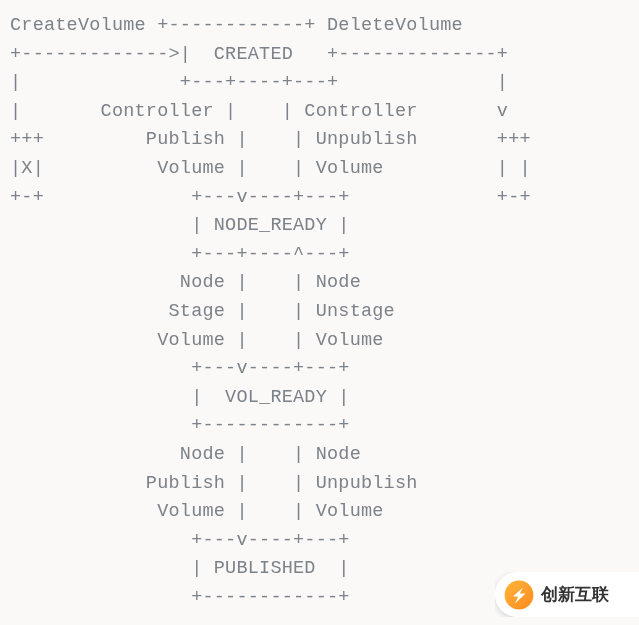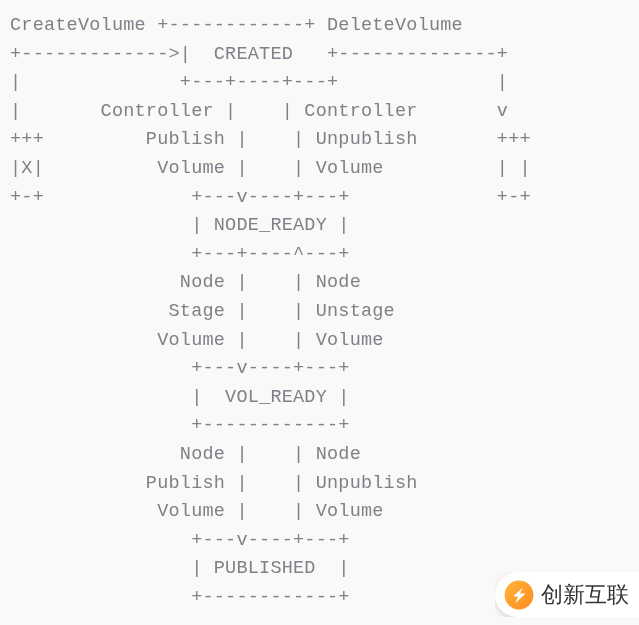--- a/index.html
+++ b/index.html
@@ -41,22 +41,22 @@
   }
   .logo-mark {
     width: 30px;
     height: 30px;
     margin-left: 9px;
     flex: 0 0 auto;
   }
   .logo-text {
     margin-left: 7px;
     font-family: "Microsoft YaHei", "PingFang SC", sans-serif;
-    font-size: 22px;
-    font-weight: 400;
+    font-size: 17px;
+    font-weight: 700;
     color: #333333;
     white-space: nowrap;
   }
 </style>
 </head>
 <body>
 
 <pre class="diagram" id="ascii-diagram">CreateVolume +------------+ DeleteVolume
 +-------------&gt;|  CREATED   +--------------+
 |              +---+----+---+              |

